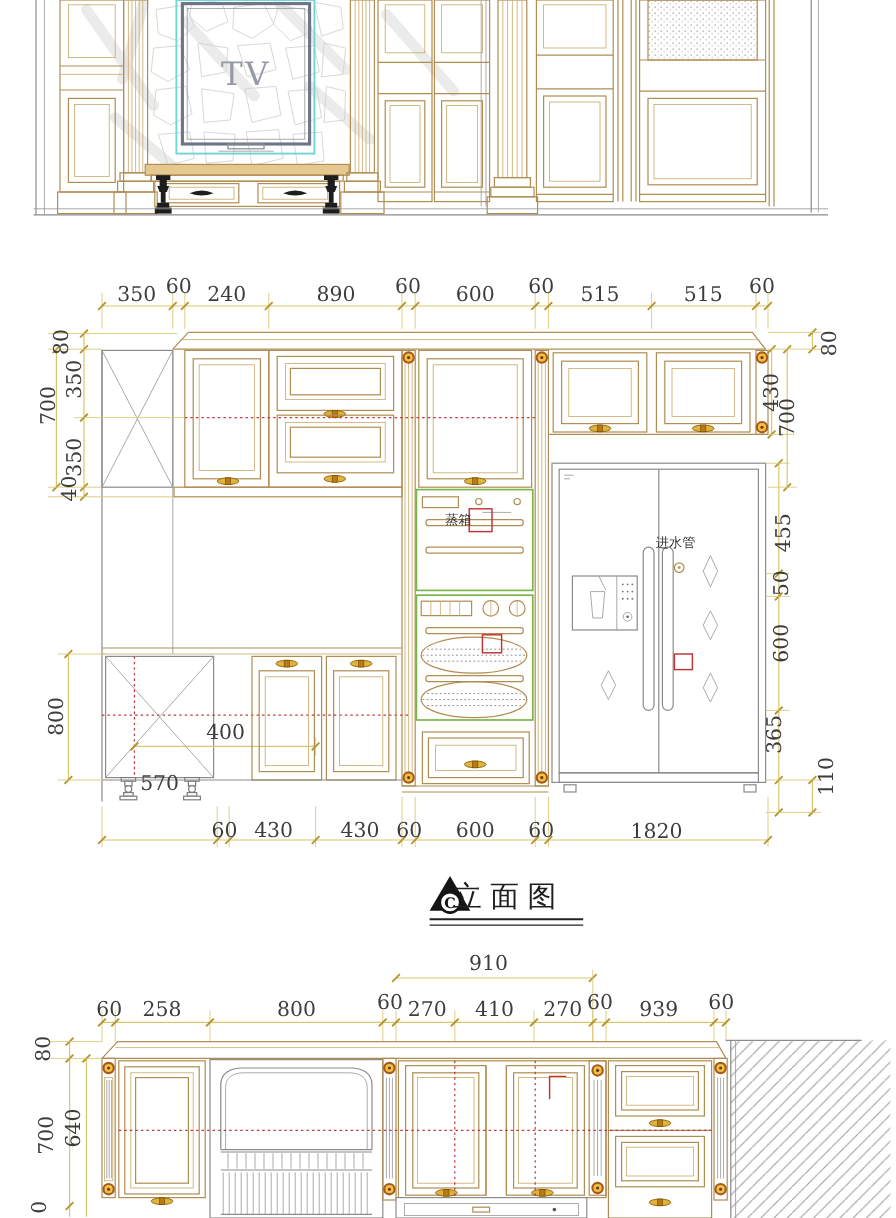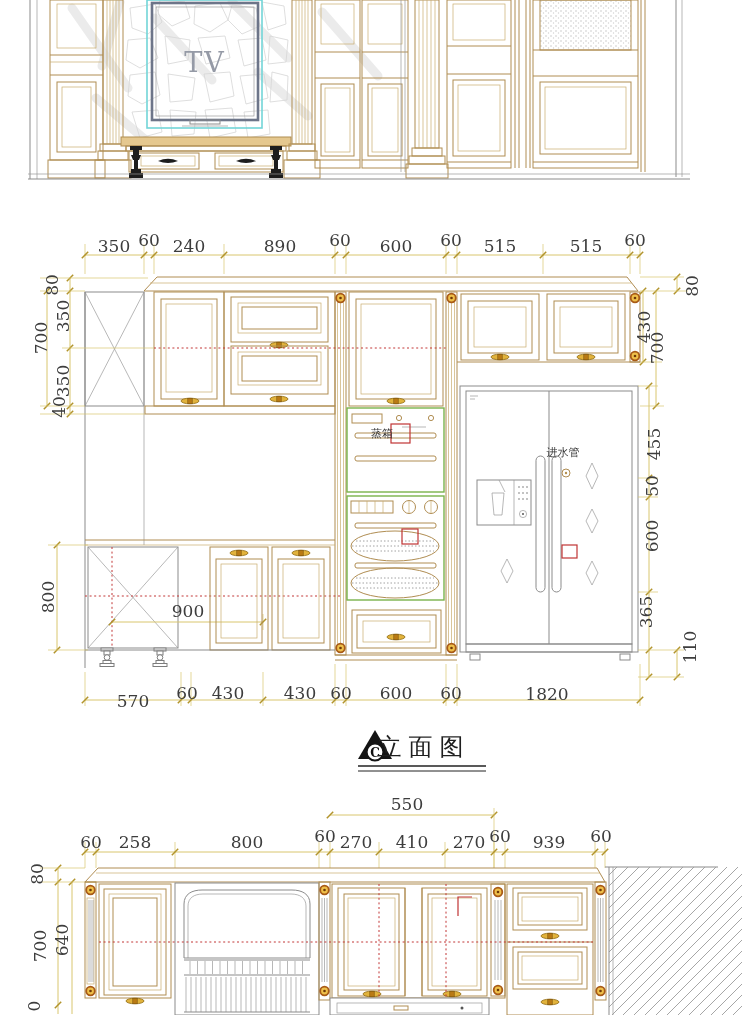--- a/index.html
+++ b/index.html
@@ -730,37 +730,37 @@
 
   <span class="vdim" style="left:692px;top:286px">80</span>
   <span class="vdim" style="left:644px;top:327px">430</span>
   <span class="vdim" style="left:657px;top:348px">700</span>
   <span class="vdim" style="left:654px;top:444px">455</span>
   <span class="vdim" style="left:652px;top:486px">50</span>
   <span class="vdim" style="left:652px;top:536px">600</span>
   <span class="vdim" style="left:646px;top:612px">365</span>
   <span class="vdim" style="left:690px;top:647px">110</span>
 
-  <span class="dim" style="left:133px;top:701px">570</span>
+  <span class="dim" style="left:133px;top:654px">570</span>
   <span class="dim" style="left:187px;top:693px">60</span>
   <span class="dim" style="left:228px;top:693px">430</span>
   <span class="dim" style="left:300px;top:693px">430</span>
   <span class="dim" style="left:341px;top:693px">60</span>
   <span class="dim" style="left:396px;top:693px">600</span>
   <span class="dim" style="left:451px;top:693px">60</span>
   <span class="dim" style="left:547px;top:694px">1820</span>
-  <span class="dim" style="left:188px;top:611px">900</span>
+  <span class="dim" style="left:188px;top:611px">400</span>
 
   <span class="cjk" style="left:382px;top:433px">蒸箱</span>
   <span class="cjk" style="left:563px;top:452px">进水管</span>
 
   <span class="marker" style="left:375px;top:753px">C</span>
   <span class="title-cn" style="left:424px;top:747px">立面图</span>
 
-  <span class="dim" style="left:407px;top:804px">550</span>
+  <span class="dim" style="left:407px;top:804px">910</span>
   <span class="dim" style="left:91px;top:842px">60</span>
   <span class="dim" style="left:135px;top:842px">258</span>
   <span class="dim" style="left:247px;top:842px">800</span>
   <span class="dim" style="left:325px;top:836px">60</span>
   <span class="dim" style="left:356px;top:842px">270</span>
   <span class="dim" style="left:412px;top:842px">410</span>
   <span class="dim" style="left:469px;top:842px">270</span>
   <span class="dim" style="left:500px;top:836px">60</span>
   <span class="dim" style="left:549px;top:842px">939</span>
   <span class="dim" style="left:601px;top:836px">60</span>

